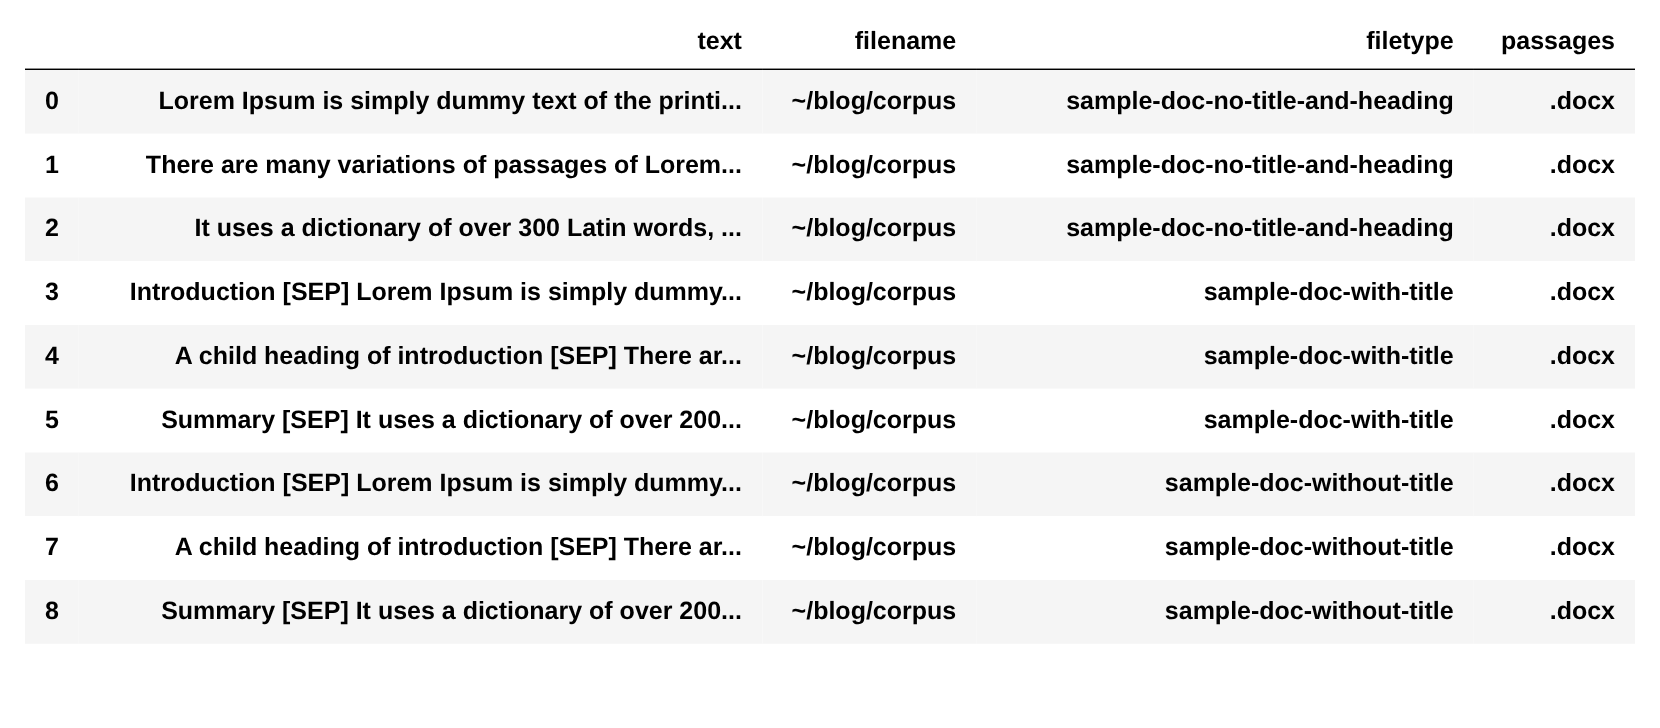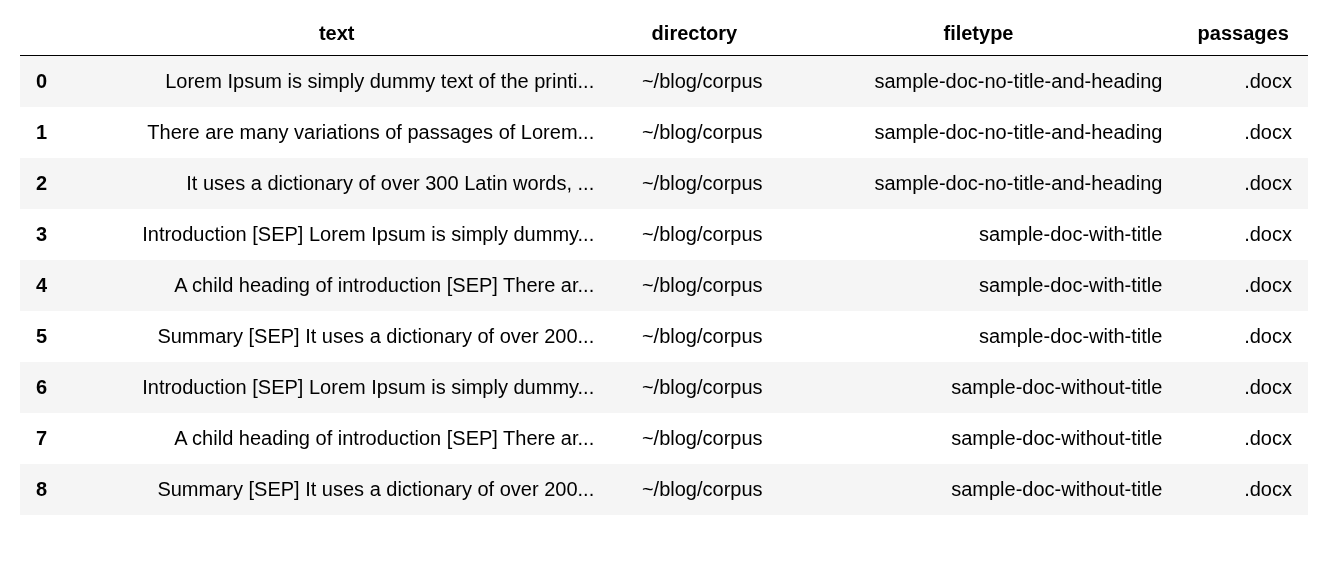--- a/index.html
+++ b/index.html
@@ -10,60 +10,61 @@
       font-size: 20px;
       color: #000;
     }
     table {
       border-collapse: collapse;
       width: 100%;
       table-layout: auto;
     }
     thead th {
       font-weight: 700;
+      text-align: right;
       padding: 10px 16px;
       border-bottom: 1.5px solid #000;
       white-space: nowrap;
     }
     thead th.index-col {
       text-align: right;
       width: 40px;
     }
     tbody tr:nth-child(odd) {
       background-color: #f5f5f5;
     }
     tbody tr:nth-child(even) {
       background-color: #ffffff;
     }
     tbody td {
       padding: 14px 16px;
       text-align: right;
       white-space: nowrap;
-      font-weight: 400;
+      font-weight: 700;
     }
     tbody th.row-index {
       font-weight: 700;
       text-align: right;
       padding: 14px 16px;
       white-space: nowrap;
     }
     .col-text { min-width: 520px; }
     .col-directory { min-width: 160px; }
     .col-filename { min-width: 380px; }
     .col-filetype { min-width: 90px; }
   </style>
 </head>
 <body>
 
 <table>
   <thead>
     <tr>
       <th class="index-col"></th>
       <th class="col-text">text</th>
-      <th class="col-directory">directory</th>
+      <th class="col-directory">filename</th>
       <th class="col-filename">filetype</th>
       <th class="col-filetype">passages</th>
     </tr>
   </thead>
   <tbody>
     <tr>
       <th class="row-index">0</th>
       <td class="col-text">Lorem Ipsum is simply dummy text of the printi...</td>
       <td class="col-directory">~/blog/corpus</td>
       <td class="col-filename">sample-doc-no-title-and-heading</td>

